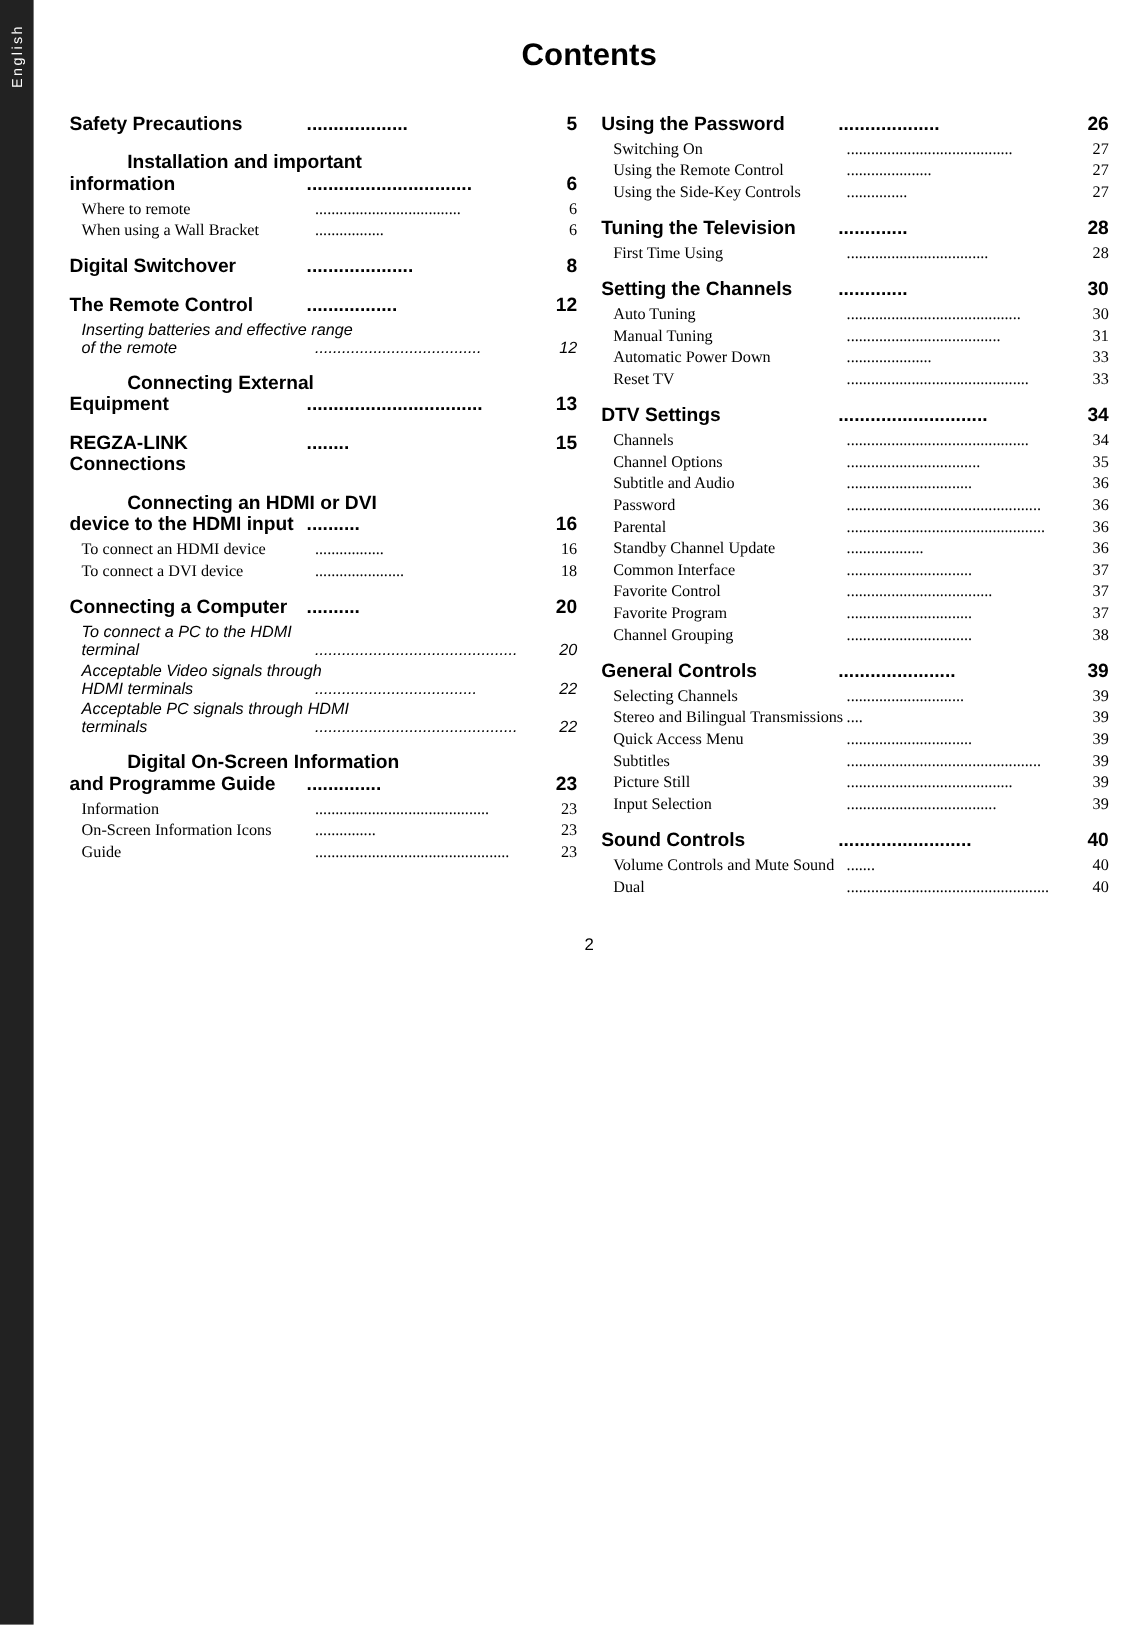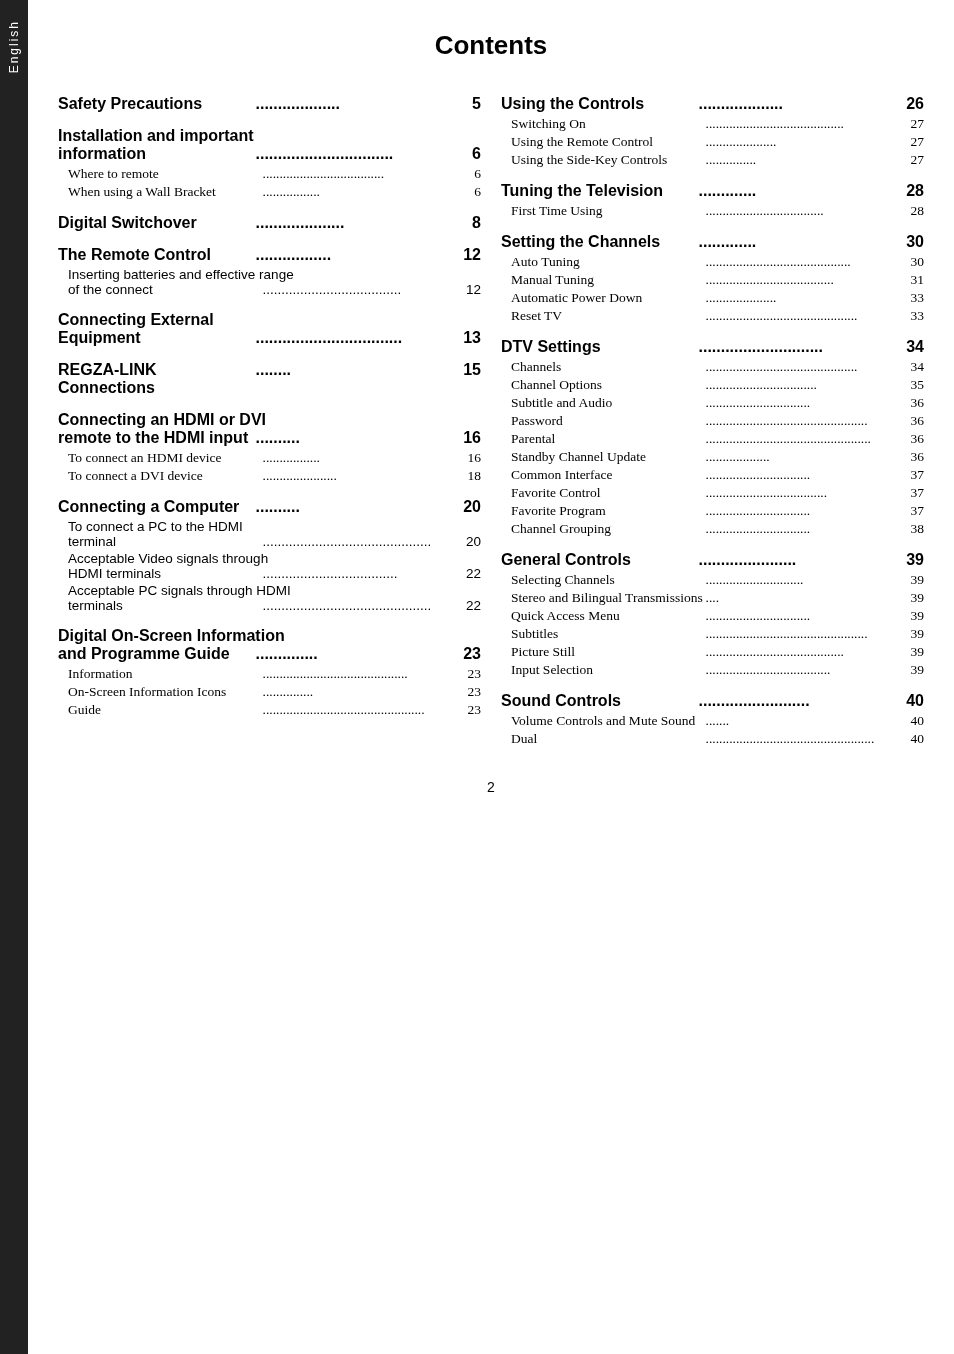--- a/index.html
+++ b/index.html
@@ -106,36 +106,38 @@
       min-width: 28px;
     }
     
     .toc-heading-multiline {
       margin-top: 14px;
       margin-bottom: 3px;
     }
     .toc-heading-multiline .heading-line1 {
       font-weight: bold;
       font-size: 16px;
+      margin-left: 48px;
     }
     .toc-heading-multiline .heading-line2 {
       display: flex;
       justify-content: space-between;
       font-weight: bold;
       font-size: 16px;
     }
     .toc-heading-multiline .heading-line2 .toc-title { flex:1; }
     .toc-heading-multiline .heading-line2 .toc-dots { flex:1; overflow:hidden; padding: 0 2px; }
     .toc-heading-multiline .heading-line2 .toc-page { text-align:right; min-width:28px; }
 
     
     .toc-entry-multiline {
       font-size: 13.5px;
       margin: 2px 0;
       padding-left: 10px;
+      font-style: italic;
     }
     .toc-entry-multiline .line1 { display: block; }
     .toc-entry-multiline .line2 {
       display: flex;
       justify-content: space-between;
     }
     .toc-entry-multiline .line2 .toc-title { flex:1; }
     .toc-entry-multiline .line2 .toc-dots { flex:1; overflow:hidden; padding:0 2px; }
     .toc-entry-multiline .line2 .toc-page { text-align:right; min-width:24px; }
 
@@ -192,42 +194,42 @@
         <span class="toc-page">8</span>
       </div>
           <div class="toc-heading-entry">
         <span class="toc-title">The Remote Control </span>
         <span class="toc-dots">.................</span>
         <span class="toc-page">12</span>
       </div>
           <div class="toc-entry-multiline">
         <span class="line1">Inserting batteries and effective range</span>
         <div class="line2">
-          <span class="toc-title">of the connect </span>
+          <span class="toc-title">of the remote </span>
           <span class="toc-dots">.....................................</span>
           <span class="toc-page">12</span>
         </div>
       </div>
           <div class="toc-heading-multiline">
         <div class="heading-line1">Connecting External</div>
         <div class="heading-line2">
           <span class="toc-title">Equipment</span>
           <span class="toc-dots">.................................</span>
           <span class="toc-page">13</span>
         </div>
       </div>
           <div class="toc-heading-entry">
         <span class="toc-title">REGZA-LINK Connections</span>
         <span class="toc-dots">........</span>
         <span class="toc-page">15</span>
       </div>
           <div class="toc-heading-multiline">
         <div class="heading-line1">Connecting an HDMI or DVI</div>
         <div class="heading-line2">
-          <span class="toc-title">remote to the HDMI input</span>
+          <span class="toc-title">device to the HDMI input</span>
           <span class="toc-dots">..........</span>
           <span class="toc-page">16</span>
         </div>
       </div>
           <div class="toc-entry">
         <span class="toc-title">To connect an HDMI device </span>
         <span class="toc-dots">.................</span>
         <span class="toc-page">16</span>
       </div>
           <div class="toc-entry">
@@ -284,21 +286,21 @@
       </div>
           <div class="toc-entry">
         <span class="toc-title">Guide</span>
         <span class="toc-dots">................................................</span>
         <span class="toc-page">23</span>
       </div>
         </div>
 
       <div class="col-right" id="right-col">
           <div class="toc-heading-entry">
-        <span class="toc-title">Using the Controls </span>
+        <span class="toc-title">Using the Password </span>
         <span class="toc-dots">...................</span>
         <span class="toc-page">26</span>
       </div>
           <div class="toc-entry">
         <span class="toc-title">Switching On </span>
         <span class="toc-dots">.........................................</span>
         <span class="toc-page">27</span>
       </div>
           <div class="toc-entry">
         <span class="toc-title">Using the Remote Control</span>

